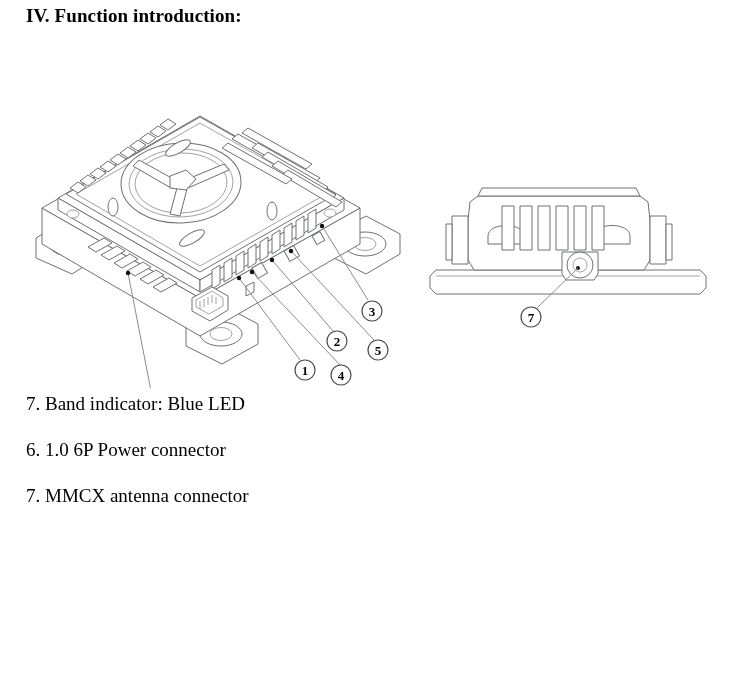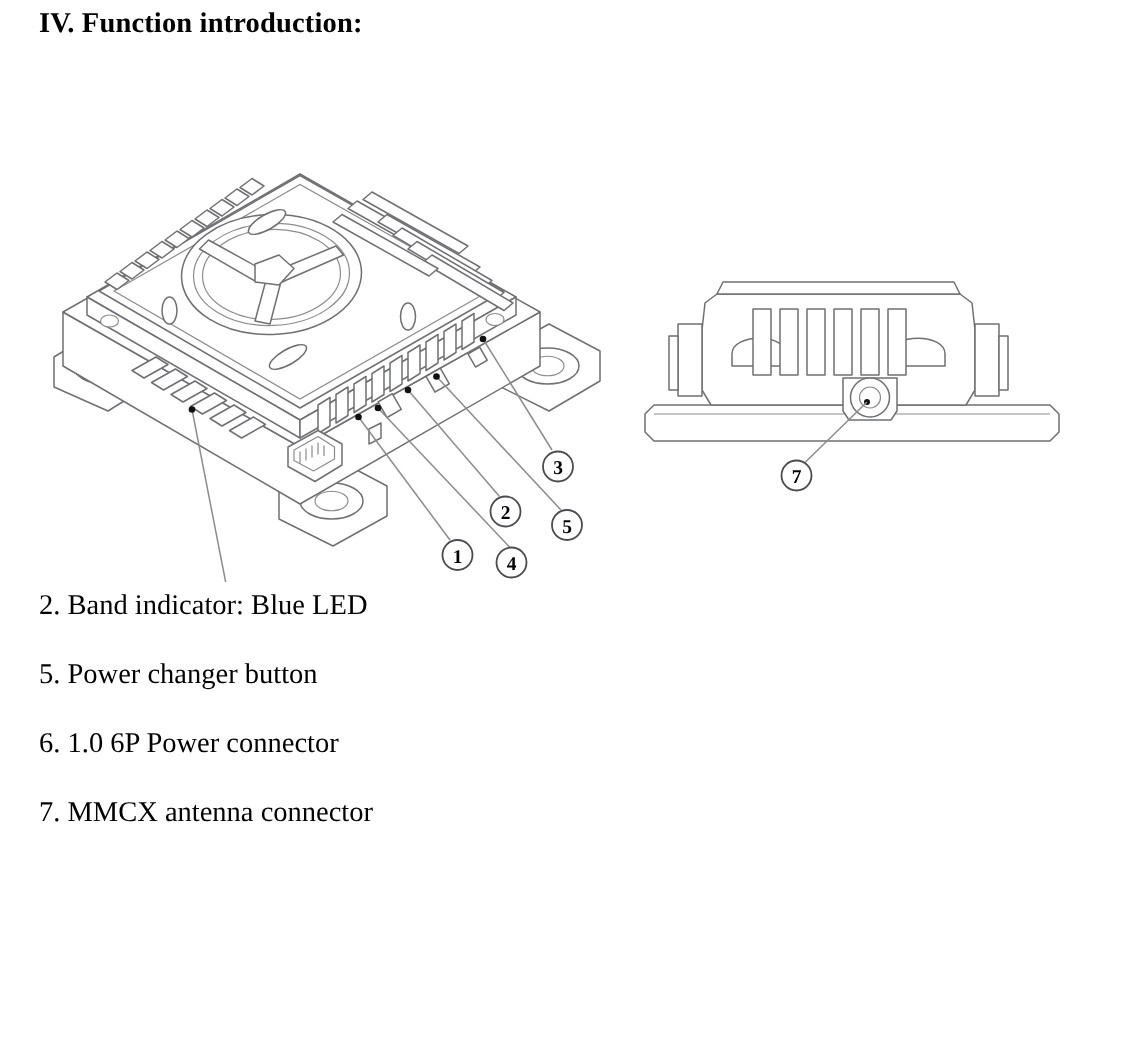--- a/index.html
+++ b/index.html
@@ -276,19 +276,18 @@
         </g>
         <g>
           <circle class="cal" cx="531" cy="269" r="10"></circle>
           <text class="caltxt" x="531" y="274">7</text>
         </g>
       </g>
     </svg>
   </div>
 
   <div class="spec-list">
-    <div class="spec-item">2. Band indicator: Blue LED</div>
-    <div class="spec-item">5. Power changer button</div>
+    <div class="spec-item">7. Band indicator: Blue LED</div>
     <div class="spec-item">6. 1.0 6P Power connector</div>
     <div class="spec-item">7. MMCX antenna connector</div>
   </div>
 
 </div>
 
 </body></html>

